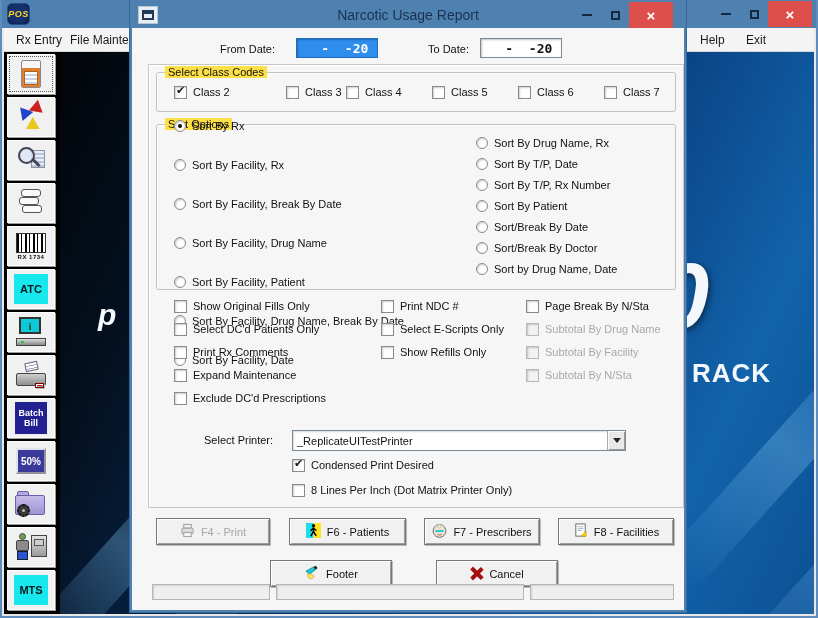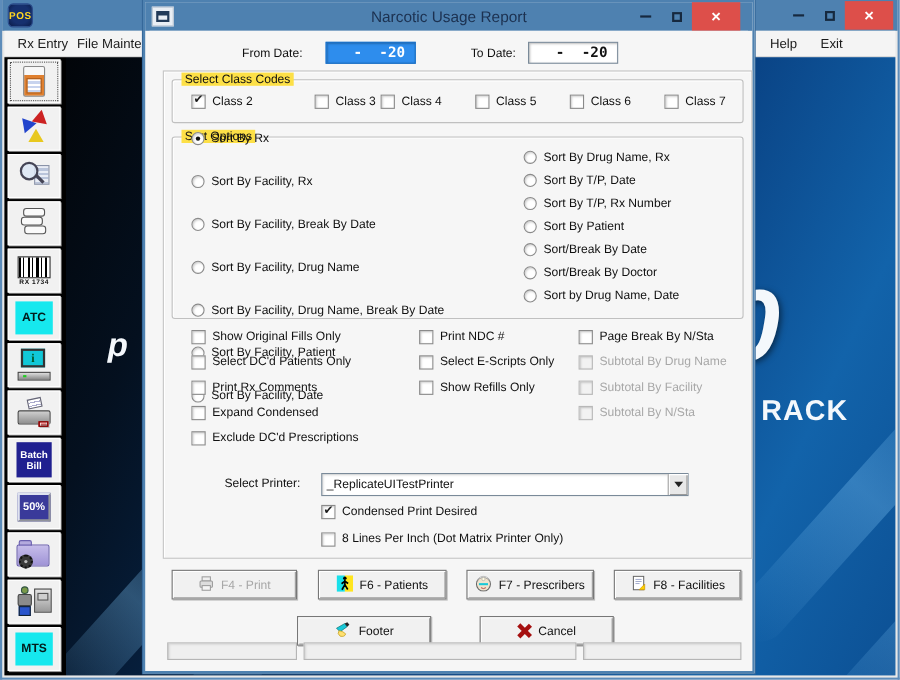--- a/index.html
+++ b/index.html
@@ -2,21 +2,21 @@
 <html><head>
 <meta charset="utf-8">
 <style>
   * { margin:0; padding:0; box-sizing:border-box; }
   html,body { width:818px; height:618px; overflow:hidden; }
   body { font-family:"Liberation Sans", sans-serif; font-size:11px; color:#111; background:#9db8d2; position:relative; }
 
   
   .main-window { position:absolute; inset:0; background:#e8e8e8; border:2px solid #5d8cba; border-top:none; }
   .mw-titlebar { position:absolute; left:0; top:0; right:0; height:28px; background:#4e81b0; display:flex; align-items:center; }
-  .pos-icon { position:absolute; left:5px; top:3px; width:23px; height:22px; background:radial-gradient(circle at 50% 45%, #16306e 55%, #0a1b46 100%); border-radius:5px; border:1px solid #2a4a8a; color:#ffd521; font-weight:bold; font-size:9px; display:flex; align-items:center; justify-content:center; letter-spacing:0.5px; }
+  .pos-icon { position:absolute; left:5px; top:3px; width:23px; height:22px; background:radial-gradient(circle at 50% 45%, #16306e 55%, #0a1b46 100%); border-radius:5px; border:1px solid #2a4a8a; color:#ffd521; font-weight:bold; font-style:italic; font-size:9px; display:flex; align-items:center; justify-content:center; letter-spacing:0.5px; }
   .mw-controls { position:absolute; right:4px; top:0; height:26px; display:flex; align-items:stretch; }
   .wbtn { width:28px; display:flex; align-items:center; justify-content:center; color:#12243d; font-size:13px; }
   .wbtn .dash { width:10px; height:0; border-bottom:2px solid #16293f; }
   .wbtn .box { width:9px; height:9px; border:2px solid #16293f; background:transparent; }
   .wbtn-close { width:44px; background:#dd4f4a; color:#fff; font-size:15px; font-weight:bold; display:flex; align-items:center; justify-content:center; }
   .mw-menubar { position:absolute; left:2px; top:28px; right:2px; height:24px; background:#f4f4f4; border-bottom:1px solid #d8d8d8; }
   .menu-item { position:absolute; top:0; height:24px; display:flex; align-items:center; padding:0 8px; font-size:12px; color:#1a1a1a; white-space:nowrap; }
   .mw-toolbar-left, .mw-toolbar-right { position:absolute; top:52px; height:44px; background:#f1f1f1; display:flex; gap:4px; padding:2px; }
   .mw-toolbar-left { left:2px; width:136px; }
   .mw-toolbar-right { right:2px; width:130px; border-left:1px solid #c9c9c9; }
@@ -355,28 +355,28 @@
         <div class="rb">
           <span class="dot"></span>
           <span>Sort By Facility, Break By Date</span>
         </div>
         <div class="rb">
           <span class="dot"></span>
           <span>Sort By Facility, Drug Name</span>
         </div>
         <div class="rb">
           <span class="dot"></span>
+          <span>Sort By Facility, Patient</span>
+        </div>
+        <div class="rb">
+          <span class="dot"></span>
           <span>Sort By Facility, Drug Name, Break By Date</span>
         </div>
         <div class="rb">
           <span class="dot"></span>
-          <span>Sort By Facility, Patient</span>
-        </div>
-        <div class="rb">
-          <span class="dot"></span>
           <span>Sort By Facility, Date</span>
         </div>
       </div>
     <div class="col" style="left:340px; top:108px; gap:7px;">
 
     <div class="rb">
           <span class="dot"></span>
           <span>Sort By Drug Name, Rx</span>
         </div>
         <div class="rb">
@@ -414,21 +414,21 @@
         <div class="cb">
           <span class="box"></span>
           <span>Select DC'd Patients Only</span>
         </div>
         <div class="cb">
           <span class="box"></span>
           <span>Print Rx Comments</span>
         </div>
         <div class="cb">
           <span class="box"></span>
-          <span>Expand Condensed</span>
+          <span>Expand Maintenance</span>
         </div>
         <div class="cb">
           <span class="box"></span>
           <span>Exclude DC'd Prescriptions</span>
         </div>
       </div>
     <div class="col" style="left:245px; top:271px; gap:9px;">
 
     <div class="cb">
           <span class="box"></span>

